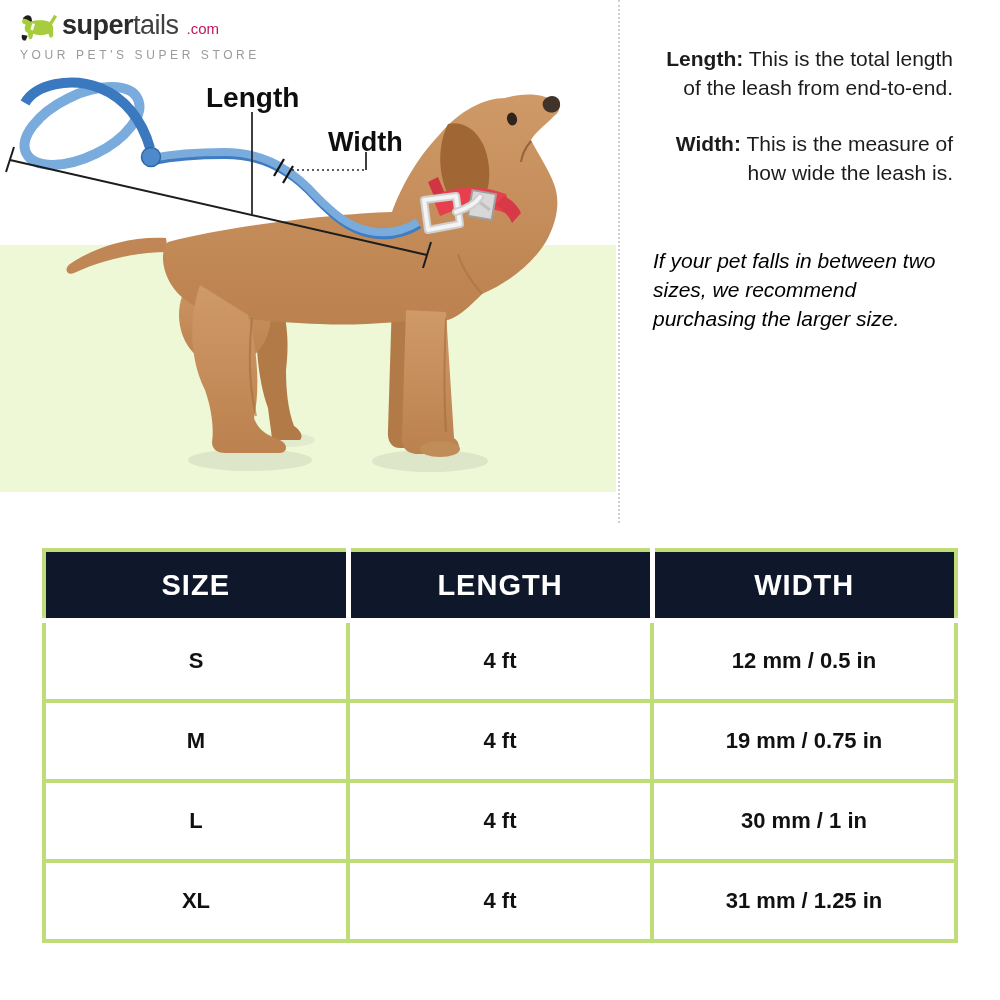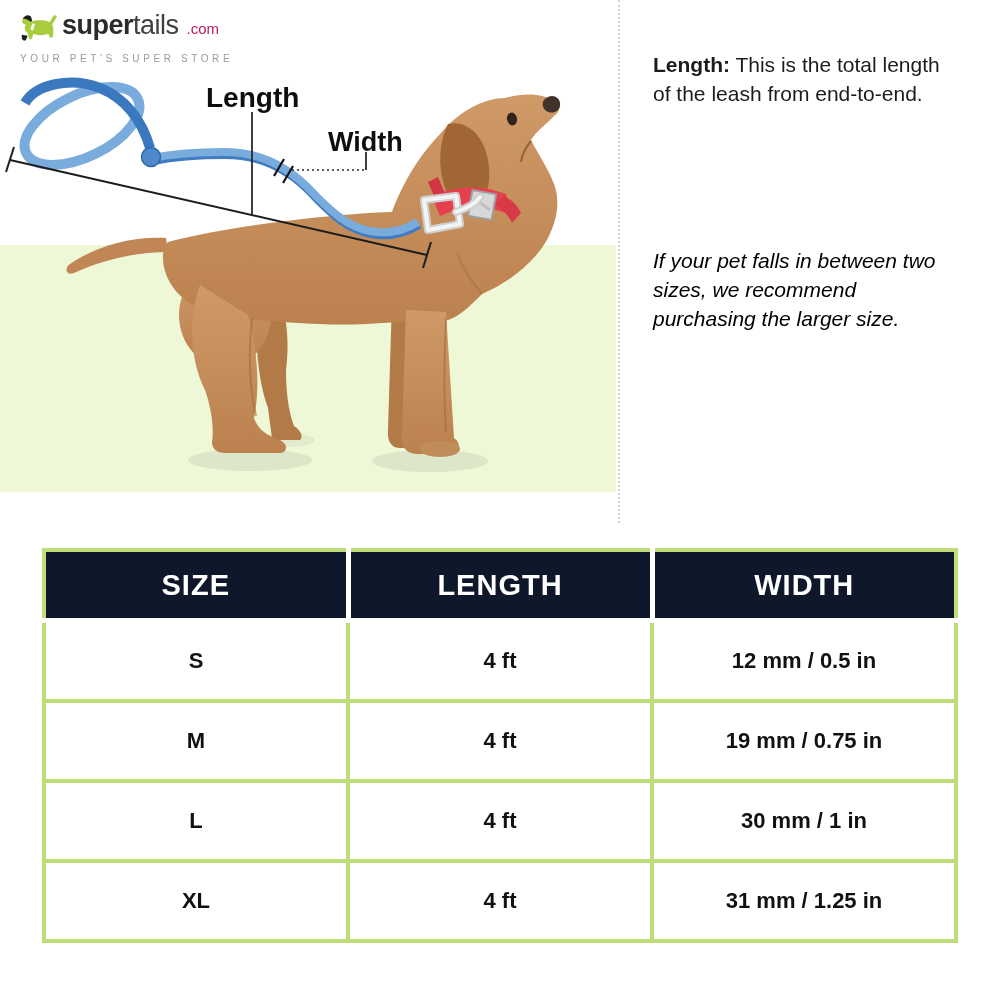--- a/index.html
+++ b/index.html
@@ -8,32 +8,32 @@
     font-family:"Liberation Sans",sans-serif;color:#1a1a1a;overflow:hidden;
   }
   
   .logo{position:absolute;left:20px;top:12px;}
   .logo-row{display:flex;align-items:flex-start;}
   .logo-icon{width:38px;height:36px;margin-right:4px;}
   .brand{display:flex;align-items:baseline;line-height:1;}
   .brand .b-bold{font-size:27px;font-weight:bold;color:#2b2b2b;letter-spacing:-0.5px;}
   .brand .b-light{font-size:27px;font-weight:normal;color:#404040;letter-spacing:-0.5px;}
   .brand .b-tld{font-size:15px;color:#be185d;margin-left:8px;}
-  .tagline{margin-top:5px;font-size:10px;letter-spacing:3.6px;color:#9a9a9a;}
+  .tagline{font-size:12px;letter-spacing:3.6px;color:#9a9a9a;}
 
   
   .scene{position:absolute;left:0;top:0;width:620px;height:530px;}
   .divider-dotted{position:absolute;left:618px;top:0;height:523px;border-left:2px dotted #cfcfcf;}
   .diagram-label{position:absolute;font-weight:bold;color:#0e0e0e;line-height:1;}
   .label-length{left:206px;top:84px;font-size:28px;}
   .label-width{left:328px;top:129px;font-size:27px;}
 
   
   .defs{position:absolute;left:653px;top:40px;width:300px;font-size:21px;line-height:29px;color:#1c1c1c;}
-  .defs p{margin:10px 0 27px 0;}
+  .defs p{margin:4px 0 27px 0;text-align:right;}
   .defs .term{font-weight:bold;}
   .note{position:absolute;left:653px;top:246px;width:300px;font-size:21px;line-height:29px;font-style:italic;color:#000000;}
 
   
   .size-table{position:absolute;left:42px;top:548px;width:916px;}
   .size-table table{width:100%;border-collapse:collapse;table-layout:fixed;border:4px solid #bedc78;}
   .size-table th{
     background:#0f172a;color:#ffffff;height:64px;font-size:29px;font-weight:bold;
     letter-spacing:1px;border-left:5px solid #ffffff;border-bottom:5px solid #ffffff;
   }
@@ -143,20 +143,21 @@
   </g>
 </svg>
 
 <div class="divider-dotted"></div>
 
 <div class="diagram-label label-length">Length</div>
 <div class="diagram-label label-width">Width</div>
 
 <div class="defs">
   <p><span class="term">Length:</span><span> This is the total length of the leash from end-to-end.</span></p>
+  <p><span class="term">Width:</span><span> This is the measure of how wide the leash is.</span></p>
 </div>
 
 <div class="note">If your pet falls in between two sizes, we recommend purchasing the larger size.</div>
 
 <div class="size-table">
   <table>
     <thead>
       <tr>
         <th>SIZE</th>
         <th>LENGTH</th>

